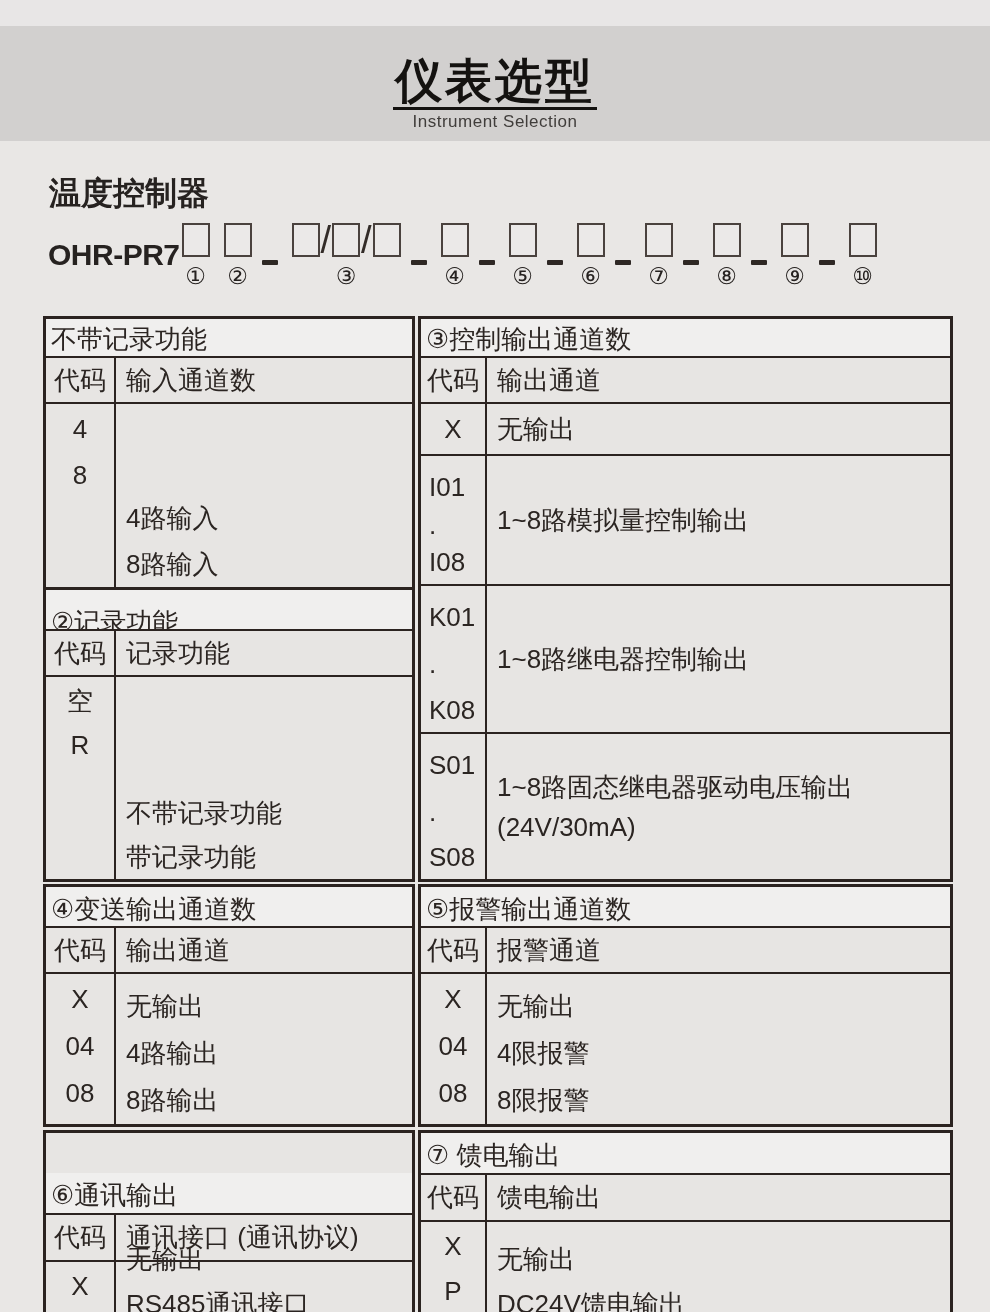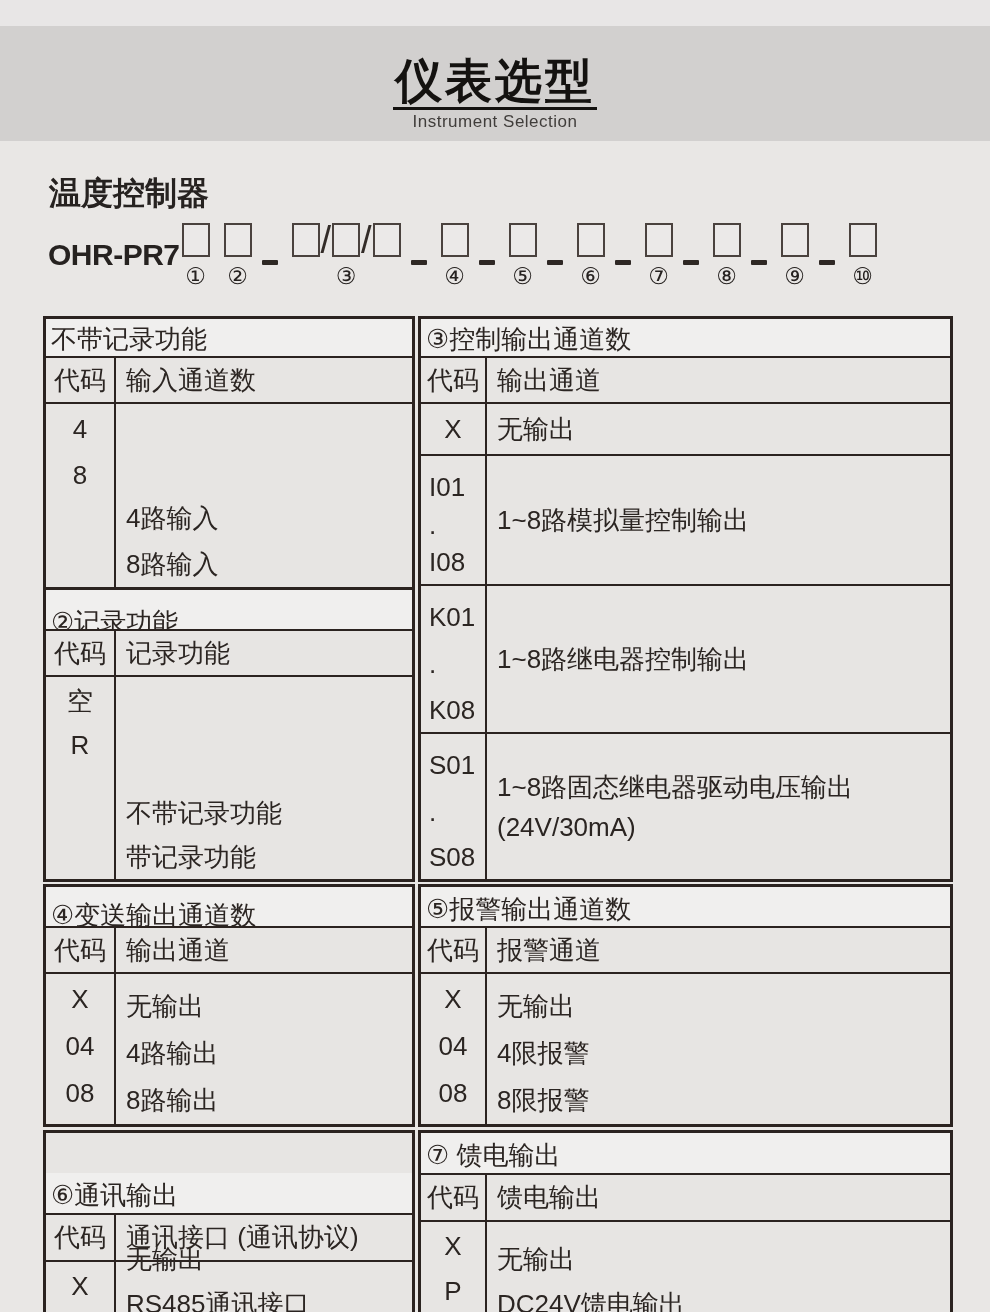--- a/index.html
+++ b/index.html
@@ -218,21 +218,21 @@
         <div class="line">S08</div>
       </div>
       <div class="dcol s-desc">
         <div class="line">1~8路固态继电器驱动电压输出</div>
         <div class="line">(24V/30mA)</div>
       </div>
     </div>
   </div>
 
   <div class="tbl leftw" style="left:43px;top:884px;width:372px;height:243px;">
-    <div class="trow-title" style="height:41px;padding-top:11px;">④变送输出通道数</div>
+    <div class="trow-title" style="height:41px;padding-top:5px;">④变送输出通道数</div>
     <div class="trow-head">
       <div class="ccol">代码</div>
       <div class="dcol">输出通道</div>
     </div>
     <div class="tdata lh47">
       <div class="ccol">
         <div class="line">X</div>
         <div class="line">04</div>
         <div class="line">08</div>
       </div>

